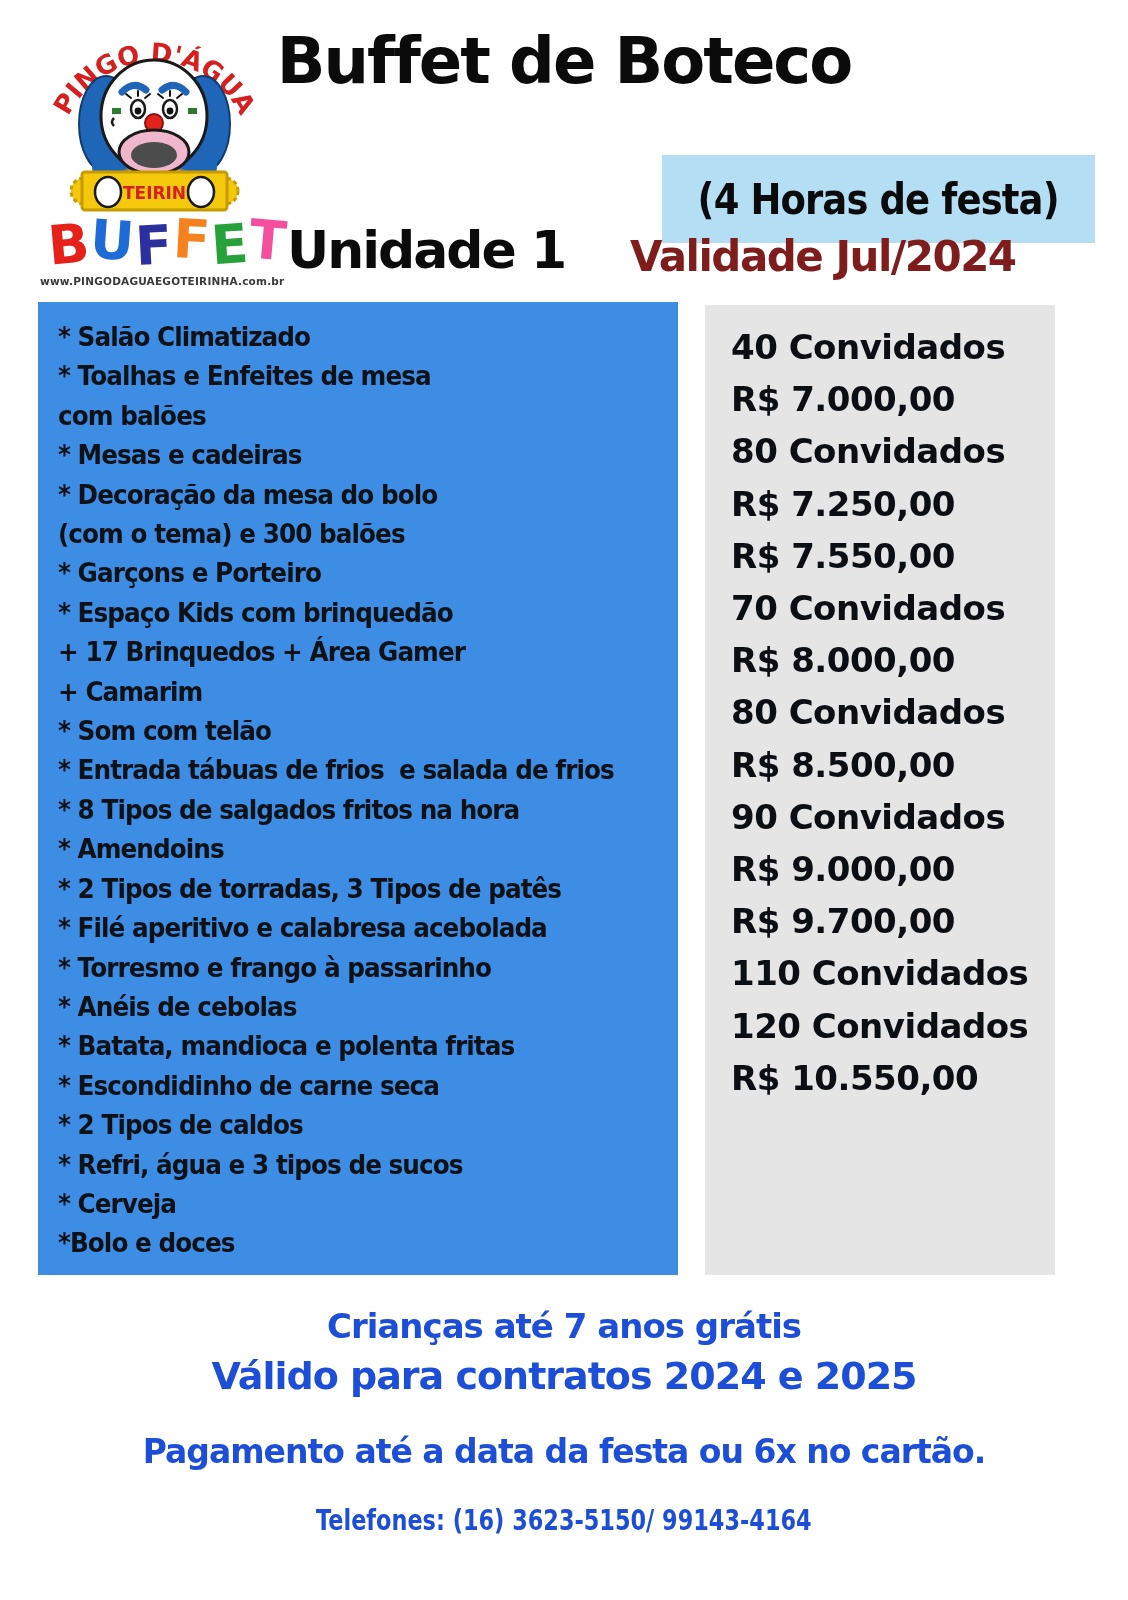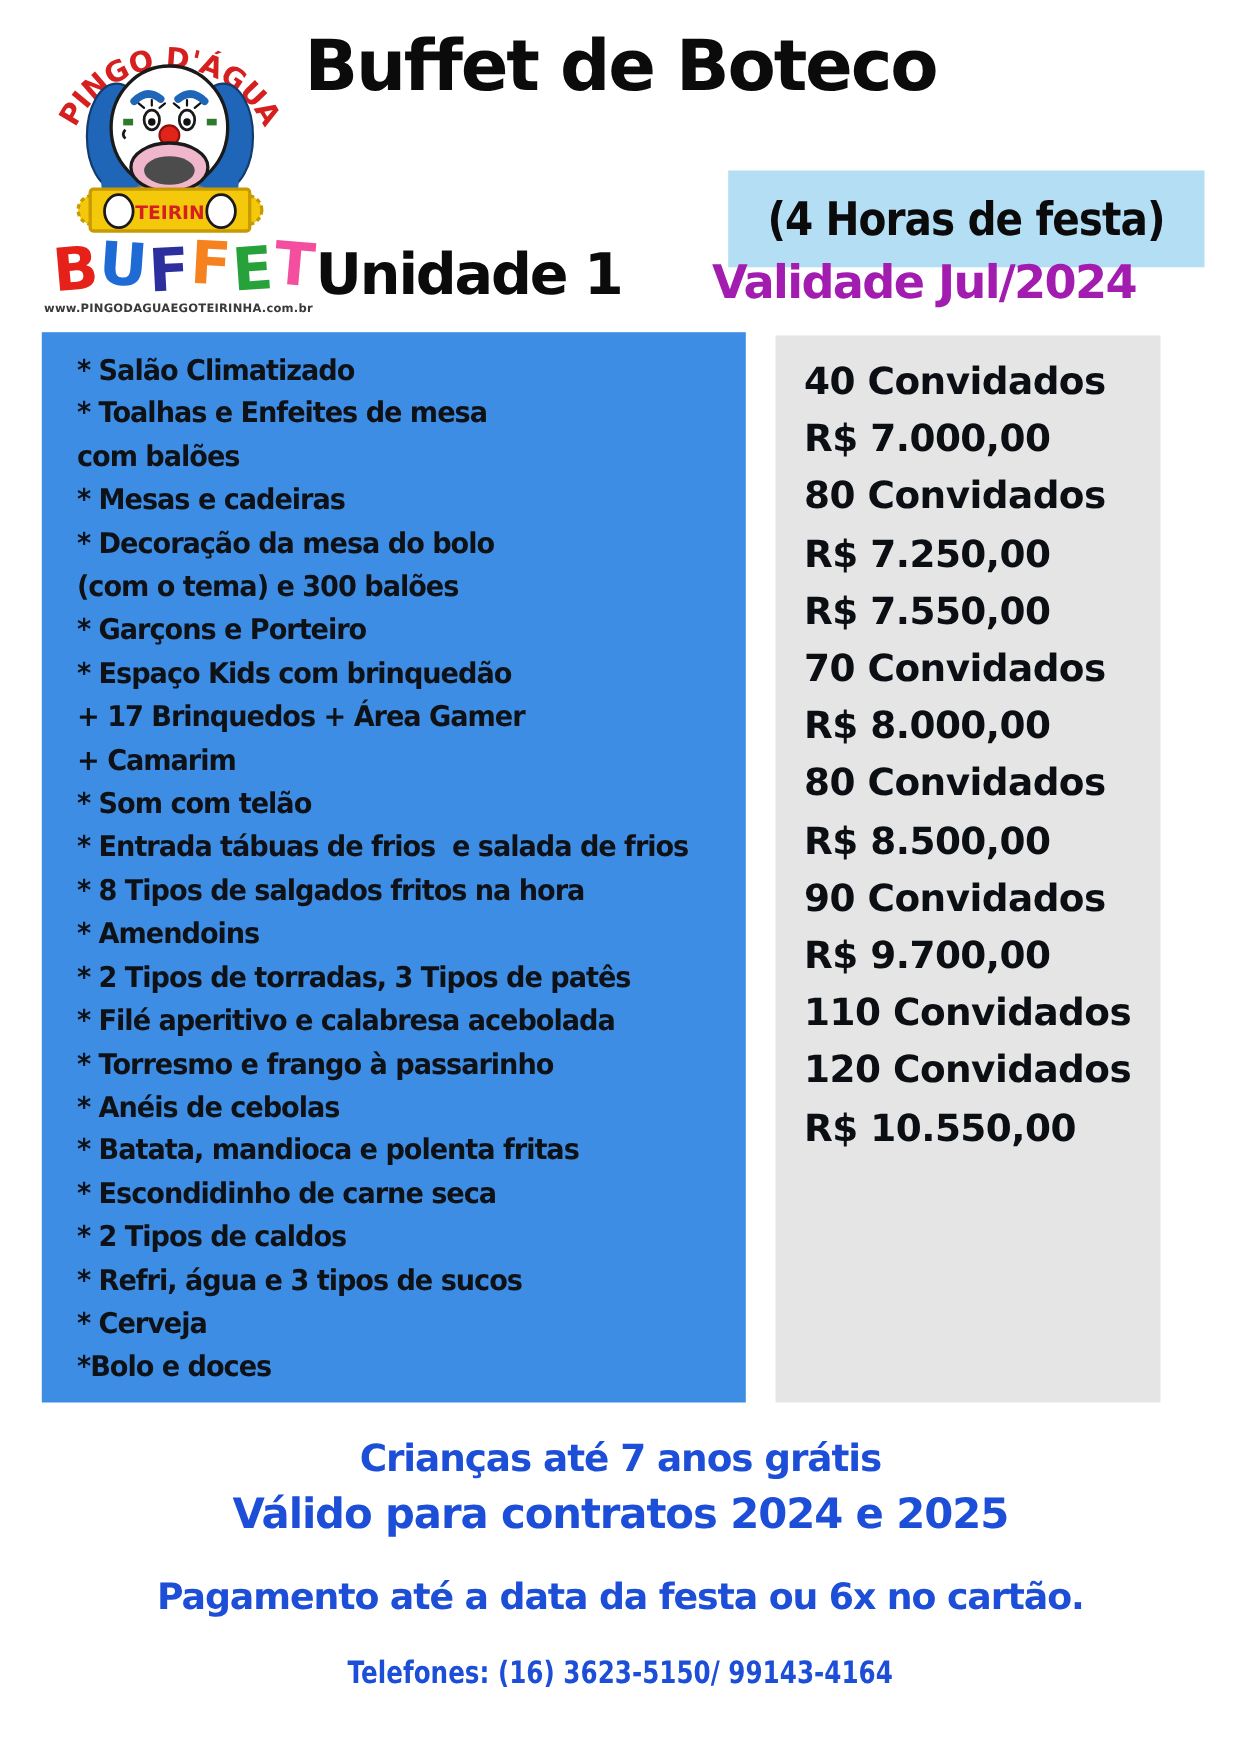--- a/index.html
+++ b/index.html
@@ -20,40 +20,40 @@
   }
   .badge-text{
     font-size:42px;font-weight:900;letter-spacing:-1px;color:#0b0b0b;
     transform:scaleX(0.88);white-space:nowrap;
   }
   .unit{
     left:256px;top:220px;width:340px;text-align:center;
     font-size:52px;font-weight:900;letter-spacing:-2px;color:#0b0b0b;white-space:nowrap;
   }
   .validity{
-    left:630px;top:232px;width:420px;text-align:center;
-    font-size:42px;font-weight:900;letter-spacing:-1.5px;color:#a21caf;white-space:nowrap;
+    left:630px;top:232px;width:420px;text-align:left;
+    font-size:42px;font-weight:900;letter-spacing:-1.5px;color:#7f1d1d;white-space:nowrap;
   }
 
   
   .logo-svg{left:52px;top:6px;width:205px;height:212px;}
   .wordmark{
     left:48px;top:216px;width:215px;text-align:center;
     font-size:54px;font-weight:900;line-height:1;letter-spacing:1px;white-space:nowrap;
   }
   .wordmark .bl{display:inline-block;}
   .website{
     left:40px;top:275px;width:230px;text-align:center;
     font-size:10.5px;font-weight:700;color:#3a3a3a;letter-spacing:0.2px;white-space:nowrap;
   }
 
   
   .includes-box{
     left:38px;top:302px;width:640px;height:973px;background:#3d8de5;
-    box-sizing:border-box;padding:16px 0 0 32px;
+    box-sizing:border-box;padding:16px 0 0 20px;
   }
   .inc-line{
     font-size:26px;font-weight:900;letter-spacing:-1px;line-height:39.4px;
     color:#0e1217;white-space:pre;transform:scaleX(0.95);transform-origin:left center;
   }
 
   
   .pricing-box{
     left:705px;top:305px;width:350px;height:970px;background:#e5e5e5;
     box-sizing:border-box;padding:16px 0 0 26px;
@@ -170,20 +170,21 @@
       <div class="price-line">40 Convidados</div>
       <div class="price-line">R$ 7.000,00</div>
       <div class="price-line">80 Convidados</div>
       <div class="price-line">R$ 7.250,00</div>
       <div class="price-line">R$ 7.550,00</div>
       <div class="price-line">70 Convidados</div>
       <div class="price-line">R$ 8.000,00</div>
       <div class="price-line">80 Convidados</div>
       <div class="price-line">R$ 8.500,00</div>
       <div class="price-line">90 Convidados</div>
+      <div class="price-line">R$ 9.000,00</div>
       <div class="price-line">R$ 9.700,00</div>
       <div class="price-line">110 Convidados</div>
       <div class="price-line">120 Convidados</div>
       <div class="price-line">R$ 10.550,00</div>
     </div>
 </div>
 
 <div class="abs foot foot-1">Crianças até 7 anos grátis</div>
 <div class="abs foot foot-2">Válido para contratos 2024 e 2025</div>
 <div class="abs foot foot-pay">Pagamento até a data da festa ou 6x no cartão.</div>

